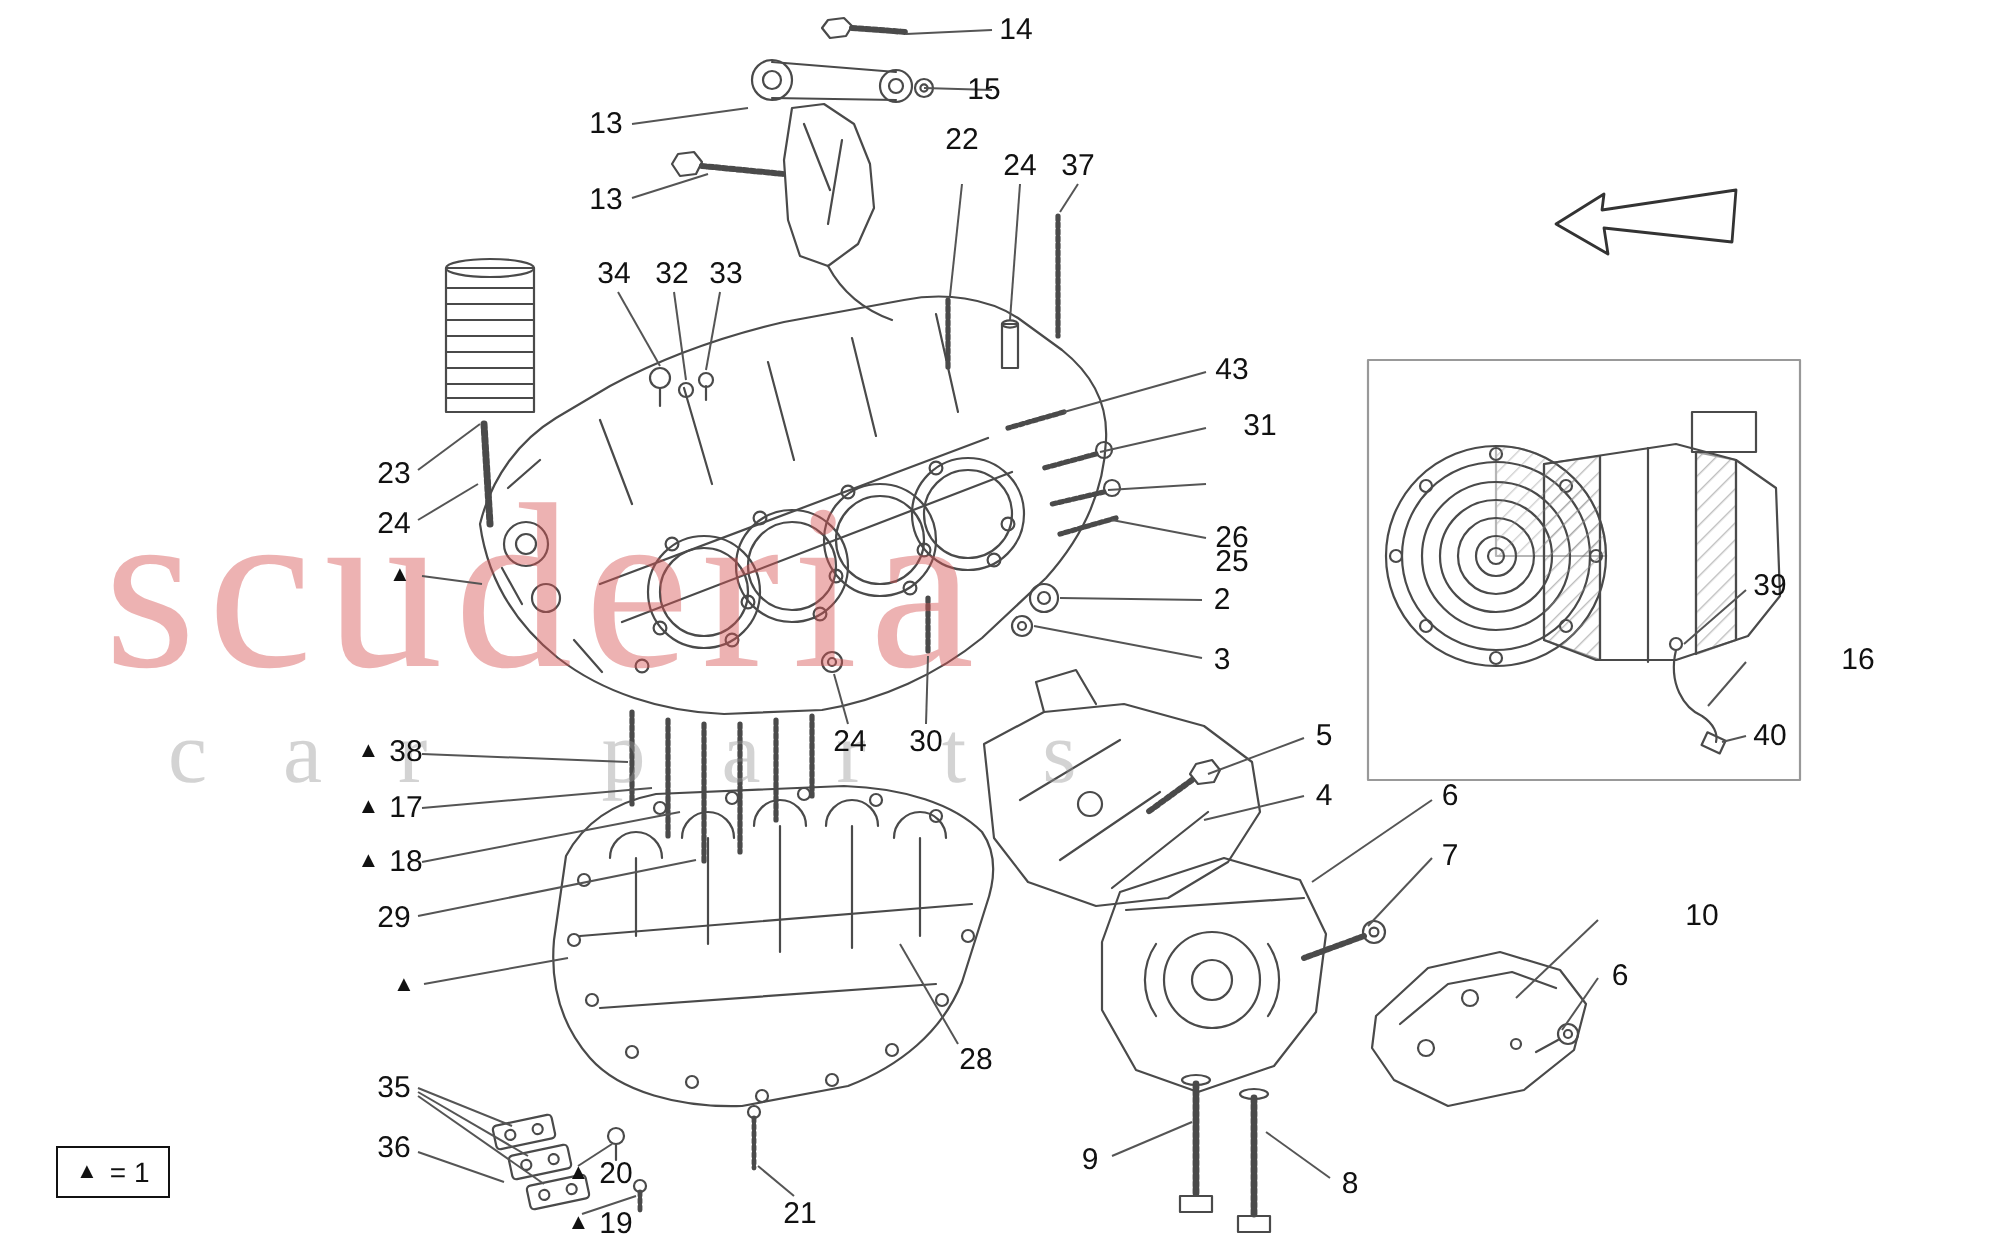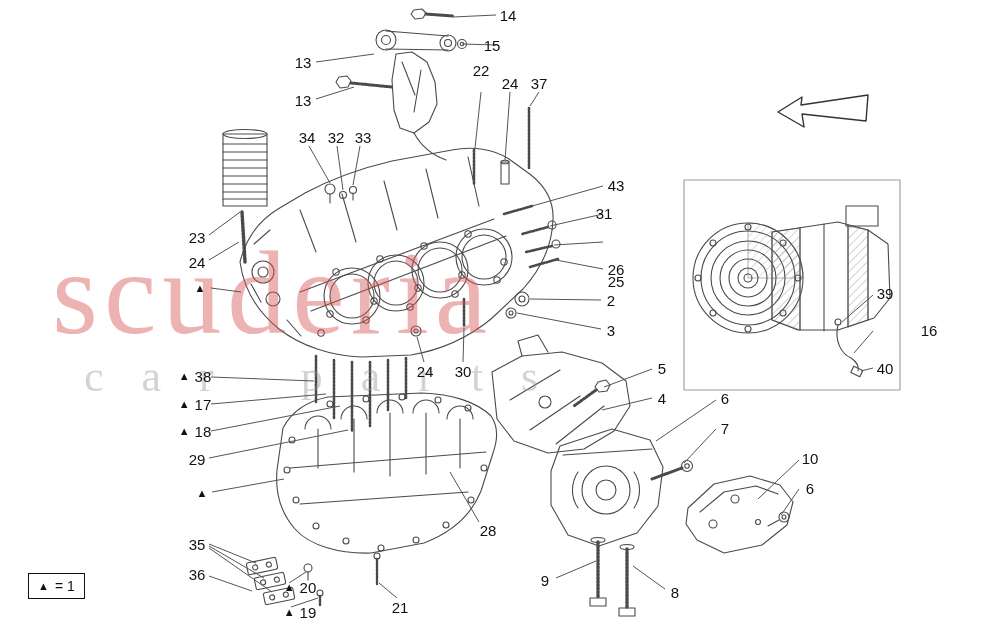--- a/index.html
+++ b/index.html
@@ -352,21 +352,21 @@
       </div>
       <div class="callout" style="left: 336px; top: 137px;">
         <span>32</span>
       </div>
       <div class="callout" style="left: 363px; top: 137px;">
         <span>33</span>
       </div>
       <div class="callout" style="left: 616px; top: 185px;">
         <span>43</span>
       </div>
-      <div class="callout" style="left: 604px; top: 213px; text-align: center;">
+      <div class="callout" style="left: 630px; top: 213px; text-align: center;">
         <span>31</span>
       </div>
       <div class="callout" style="left: 616px; top: 241px; margin-top: 40px;">
         <span>25</span>
       </div>
       <div class="callout" style="left: 616px; top: 269px;">
         <span>26</span>
       </div>
       <div class="callout" style="left: 611px; top: 300px;">
         <span>2</span>
@@ -432,21 +432,21 @@
       </div>
       <div class="callout" style="left: 662px; top: 398px;">
         <span>4</span>
       </div>
       <div class="callout" style="left: 725px; top: 398px;">
         <span>6</span>
       </div>
       <div class="callout" style="left: 725px; top: 428px;">
         <span>7</span>
       </div>
-      <div class="callout" style="left: 810px; top: 458px; text-align: right;">
+      <div class="callout" style="left: 851px; top: 458px; text-align: right;">
         <span>10</span>
       </div>
       <div class="callout" style="left: 810px; top: 488px;">
         <span>6</span>
       </div>
       <div class="callout" style="left: 545px; top: 580px;">
         <span>9</span>
       </div>
       <div class="callout" style="left: 675px; top: 592px;">
         <span>8</span>

